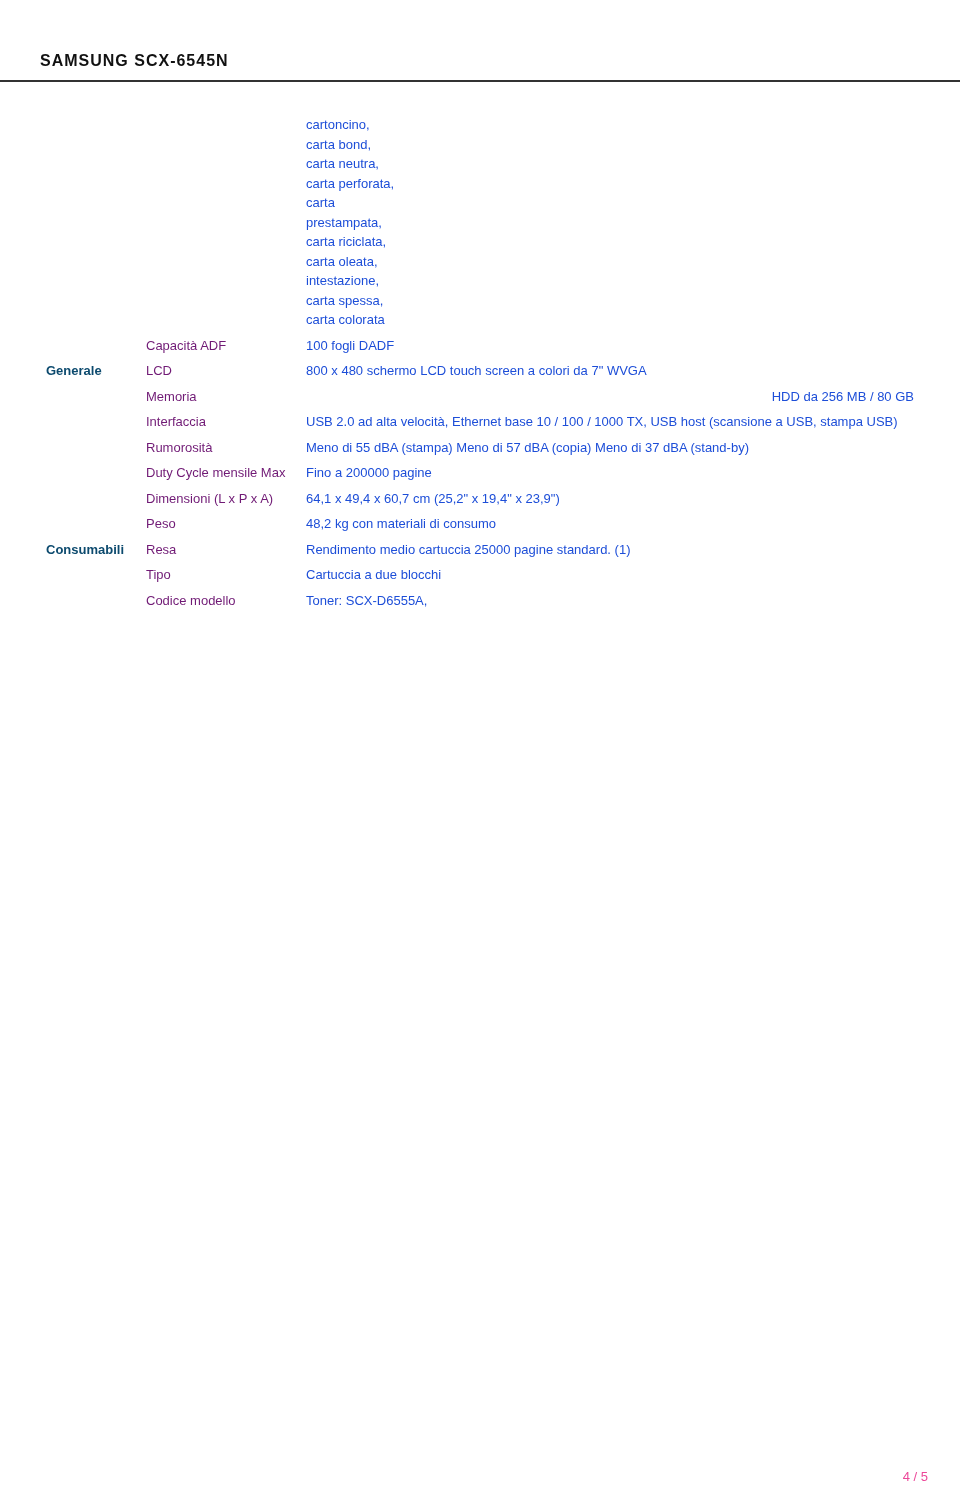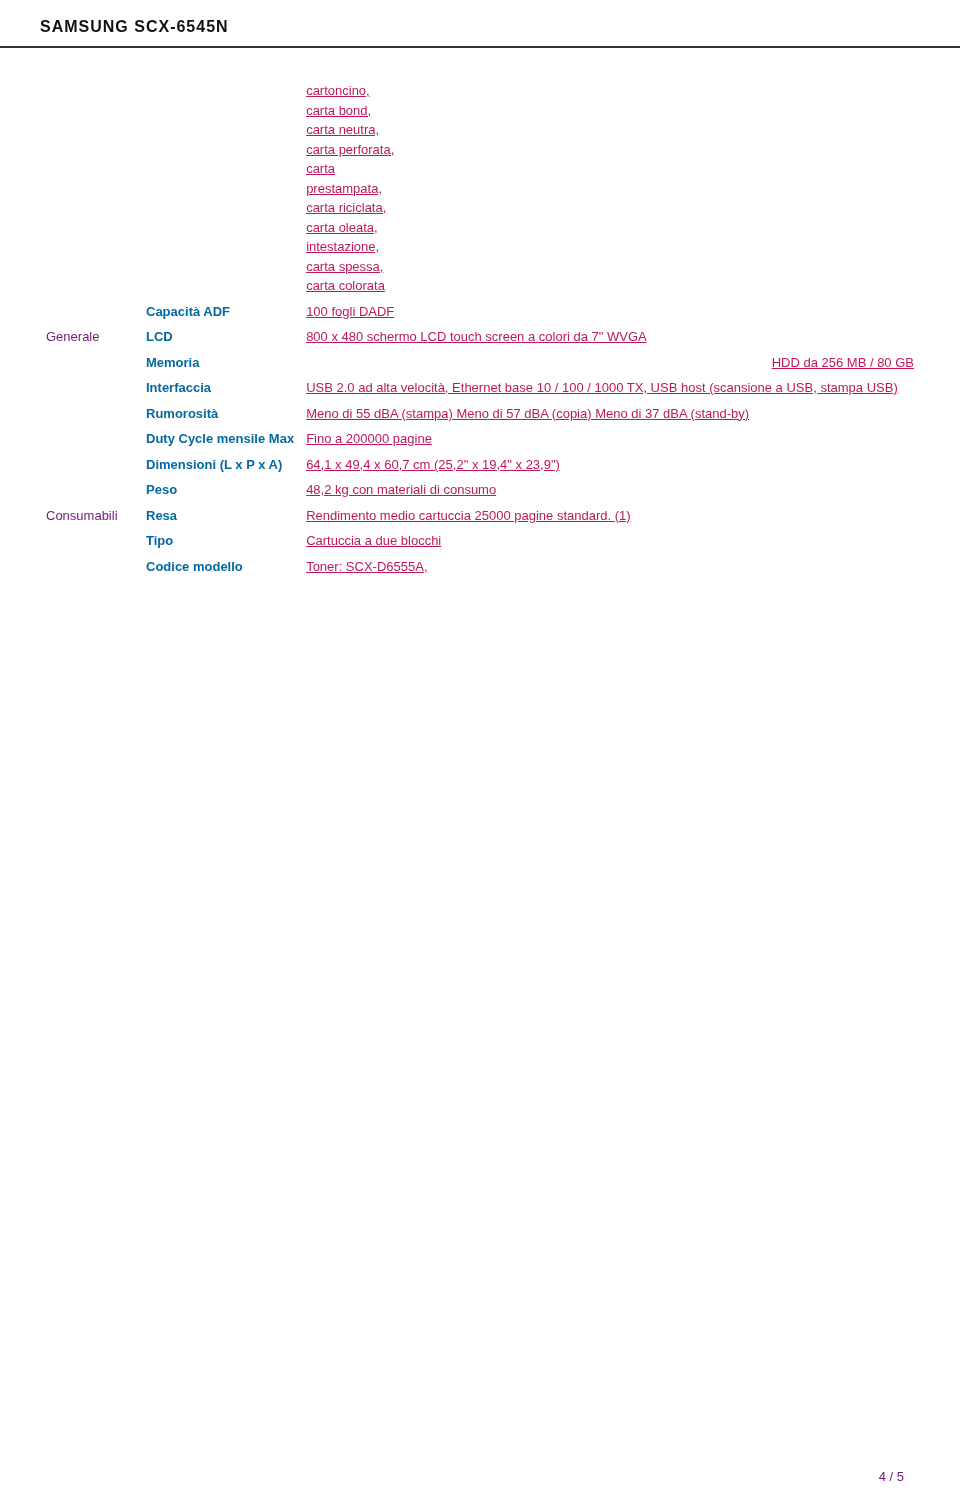--- a/index.html
+++ b/index.html
@@ -13,20 +13,21 @@
       color: #222;
       background: #fff;
       width: 960px;
       min-height: 1504px;
       position: relative;
     }
     .page-header {
       padding: 18px 40px 10px 40px;
       border-bottom: 2px solid #333;
       margin-bottom: 20px;
+      margin-top: 34px;
     }
     .page-title {
       font-size: 16px;
       font-weight: bold;
       letter-spacing: 1px;
       color: #111;
     }
     .content {
       padding: 10px 40px 60px 40px;
     }
@@ -35,40 +36,39 @@
       border-collapse: collapse;
     }
     table.spec-table td {
       vertical-align: top;
       padding: 3px 6px;
       font-size: 13px;
       line-height: 1.5;
     }
     td.col-category {
       width: 100px;
+      font-weight: bold;
+      color: #0c4a6e;
+      white-space: nowrap;
+    }
+    td.col-label {
+      width: 160px;
       font-weight: normal;
       color: #701a75;
       white-space: nowrap;
     }
-    td.col-label {
-      width: 160px;
-      font-weight: bold;
-      color: #0369a1;
-      white-space: nowrap;
-    }
     td.col-value {
-      color: #be185d;
-      text-decoration: underline;
+      color: #1d4ed8;
     }
     .page-footer {
       position: absolute;
       bottom: 20px;
-      right: 56px;
+      right: 32px;
       font-size: 13px;
-      color: #701a75;
+      color: #ec4899;
     }
   </style>
 </head>
 <body>
 
 <div class="page-header">
   <span class="page-title">SAMSUNG SCX-6545N</span>
 </div>
 
 <div class="content">

